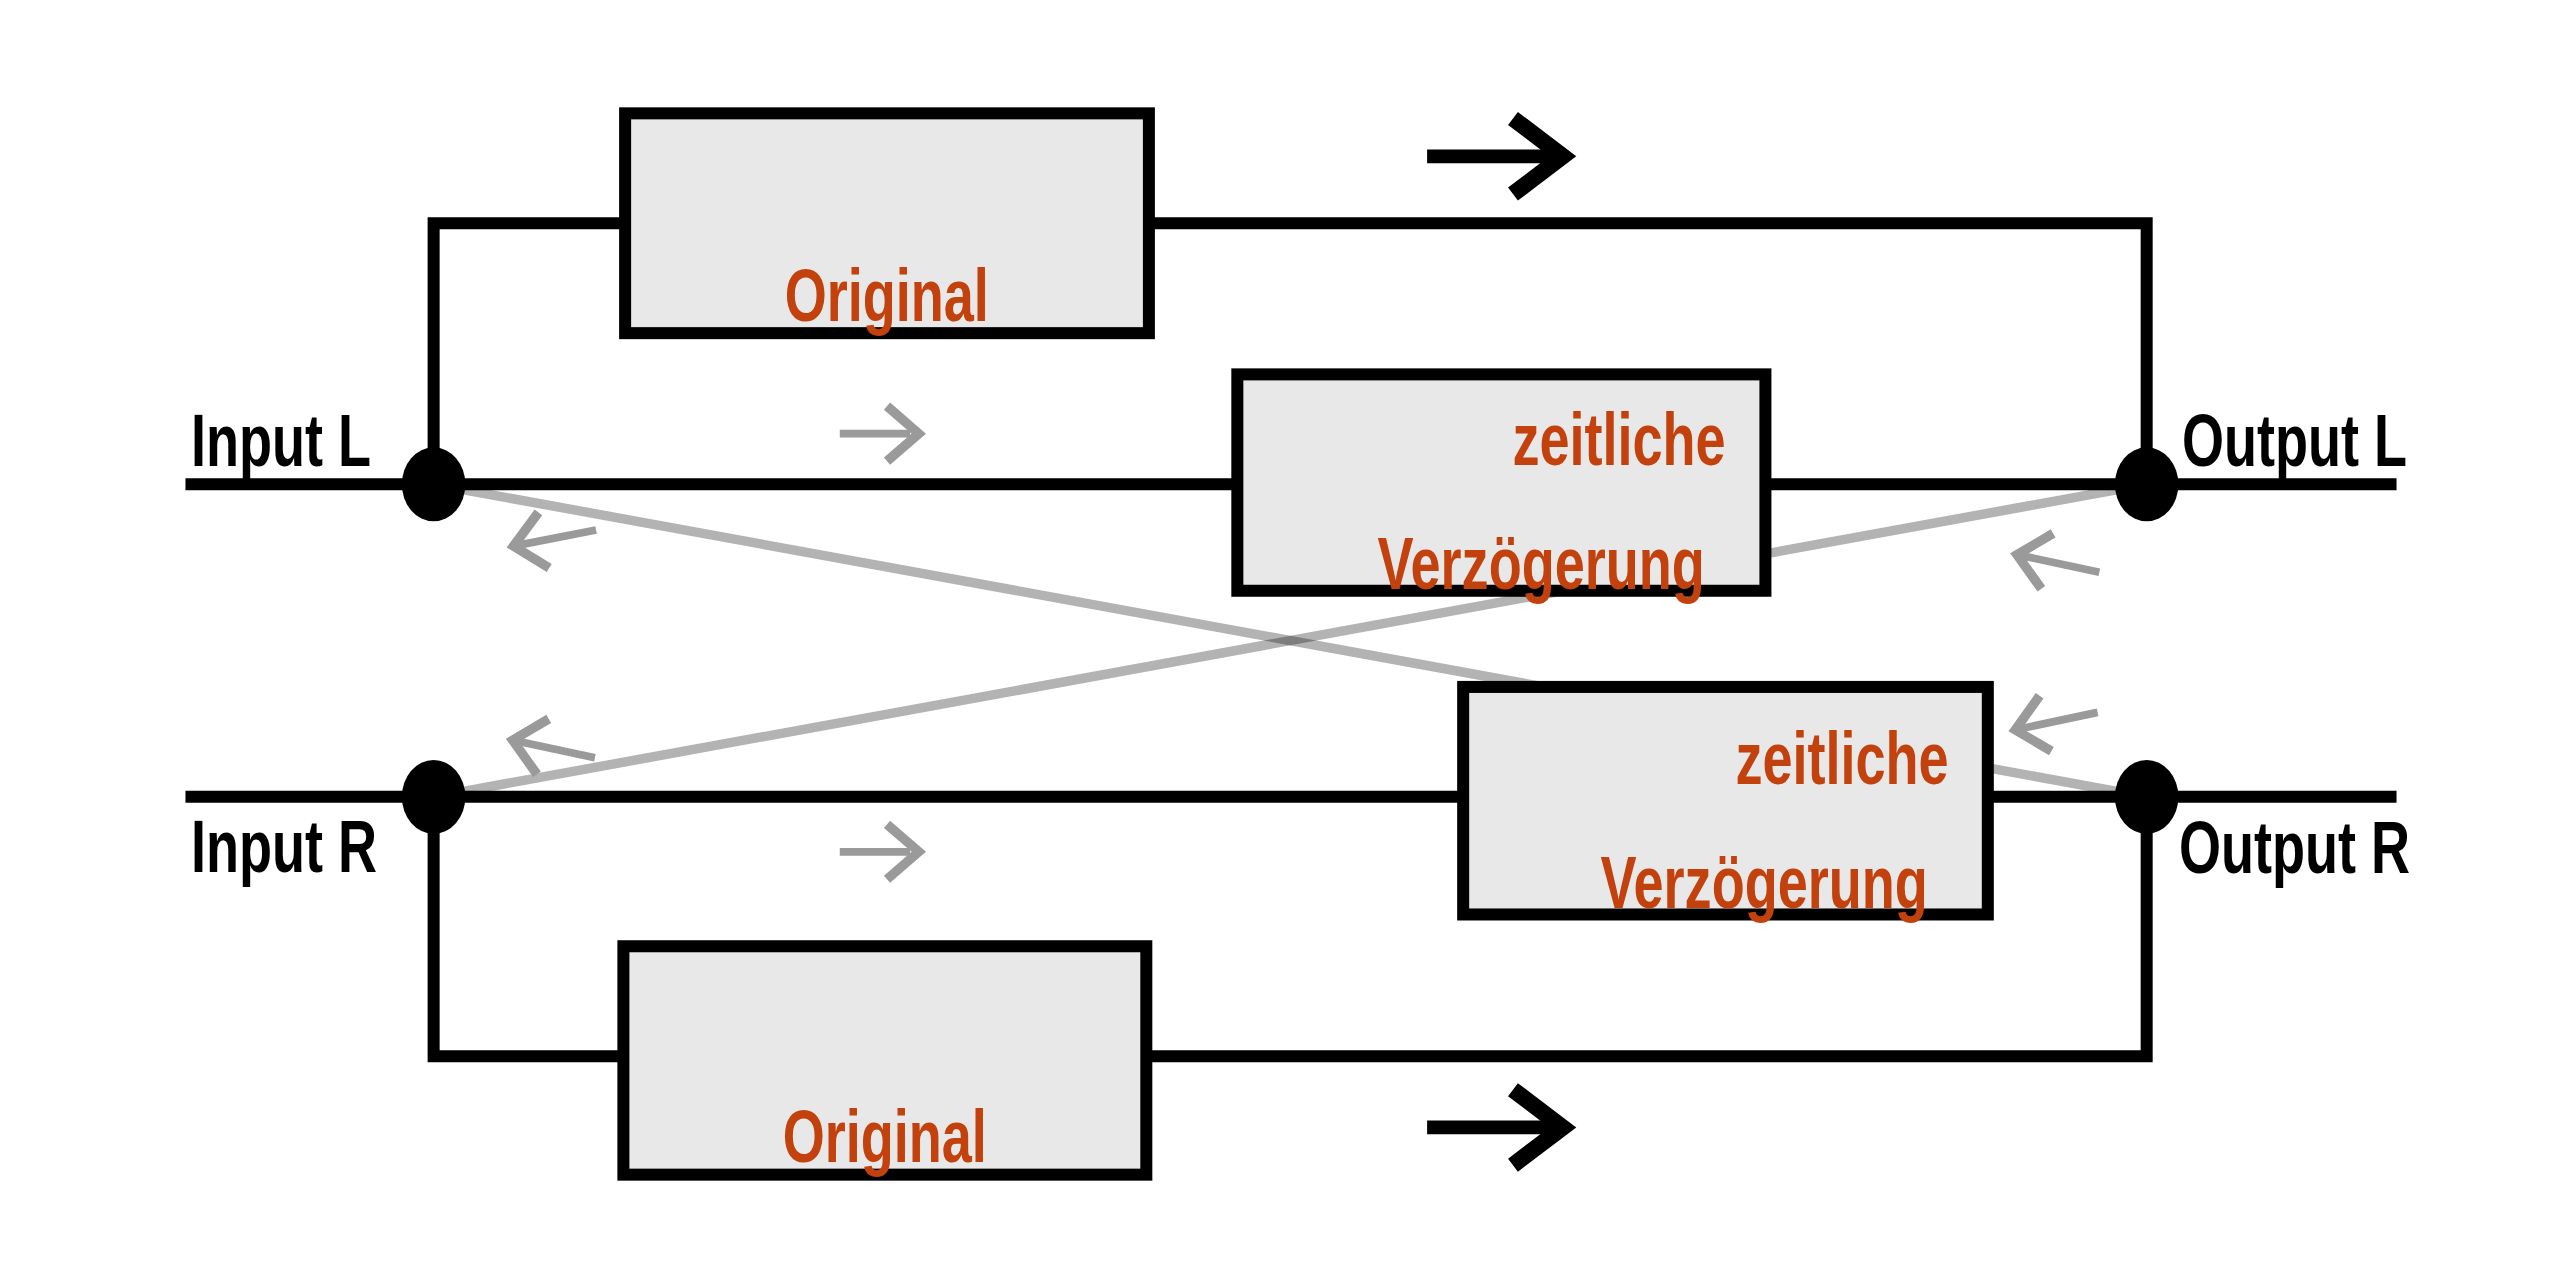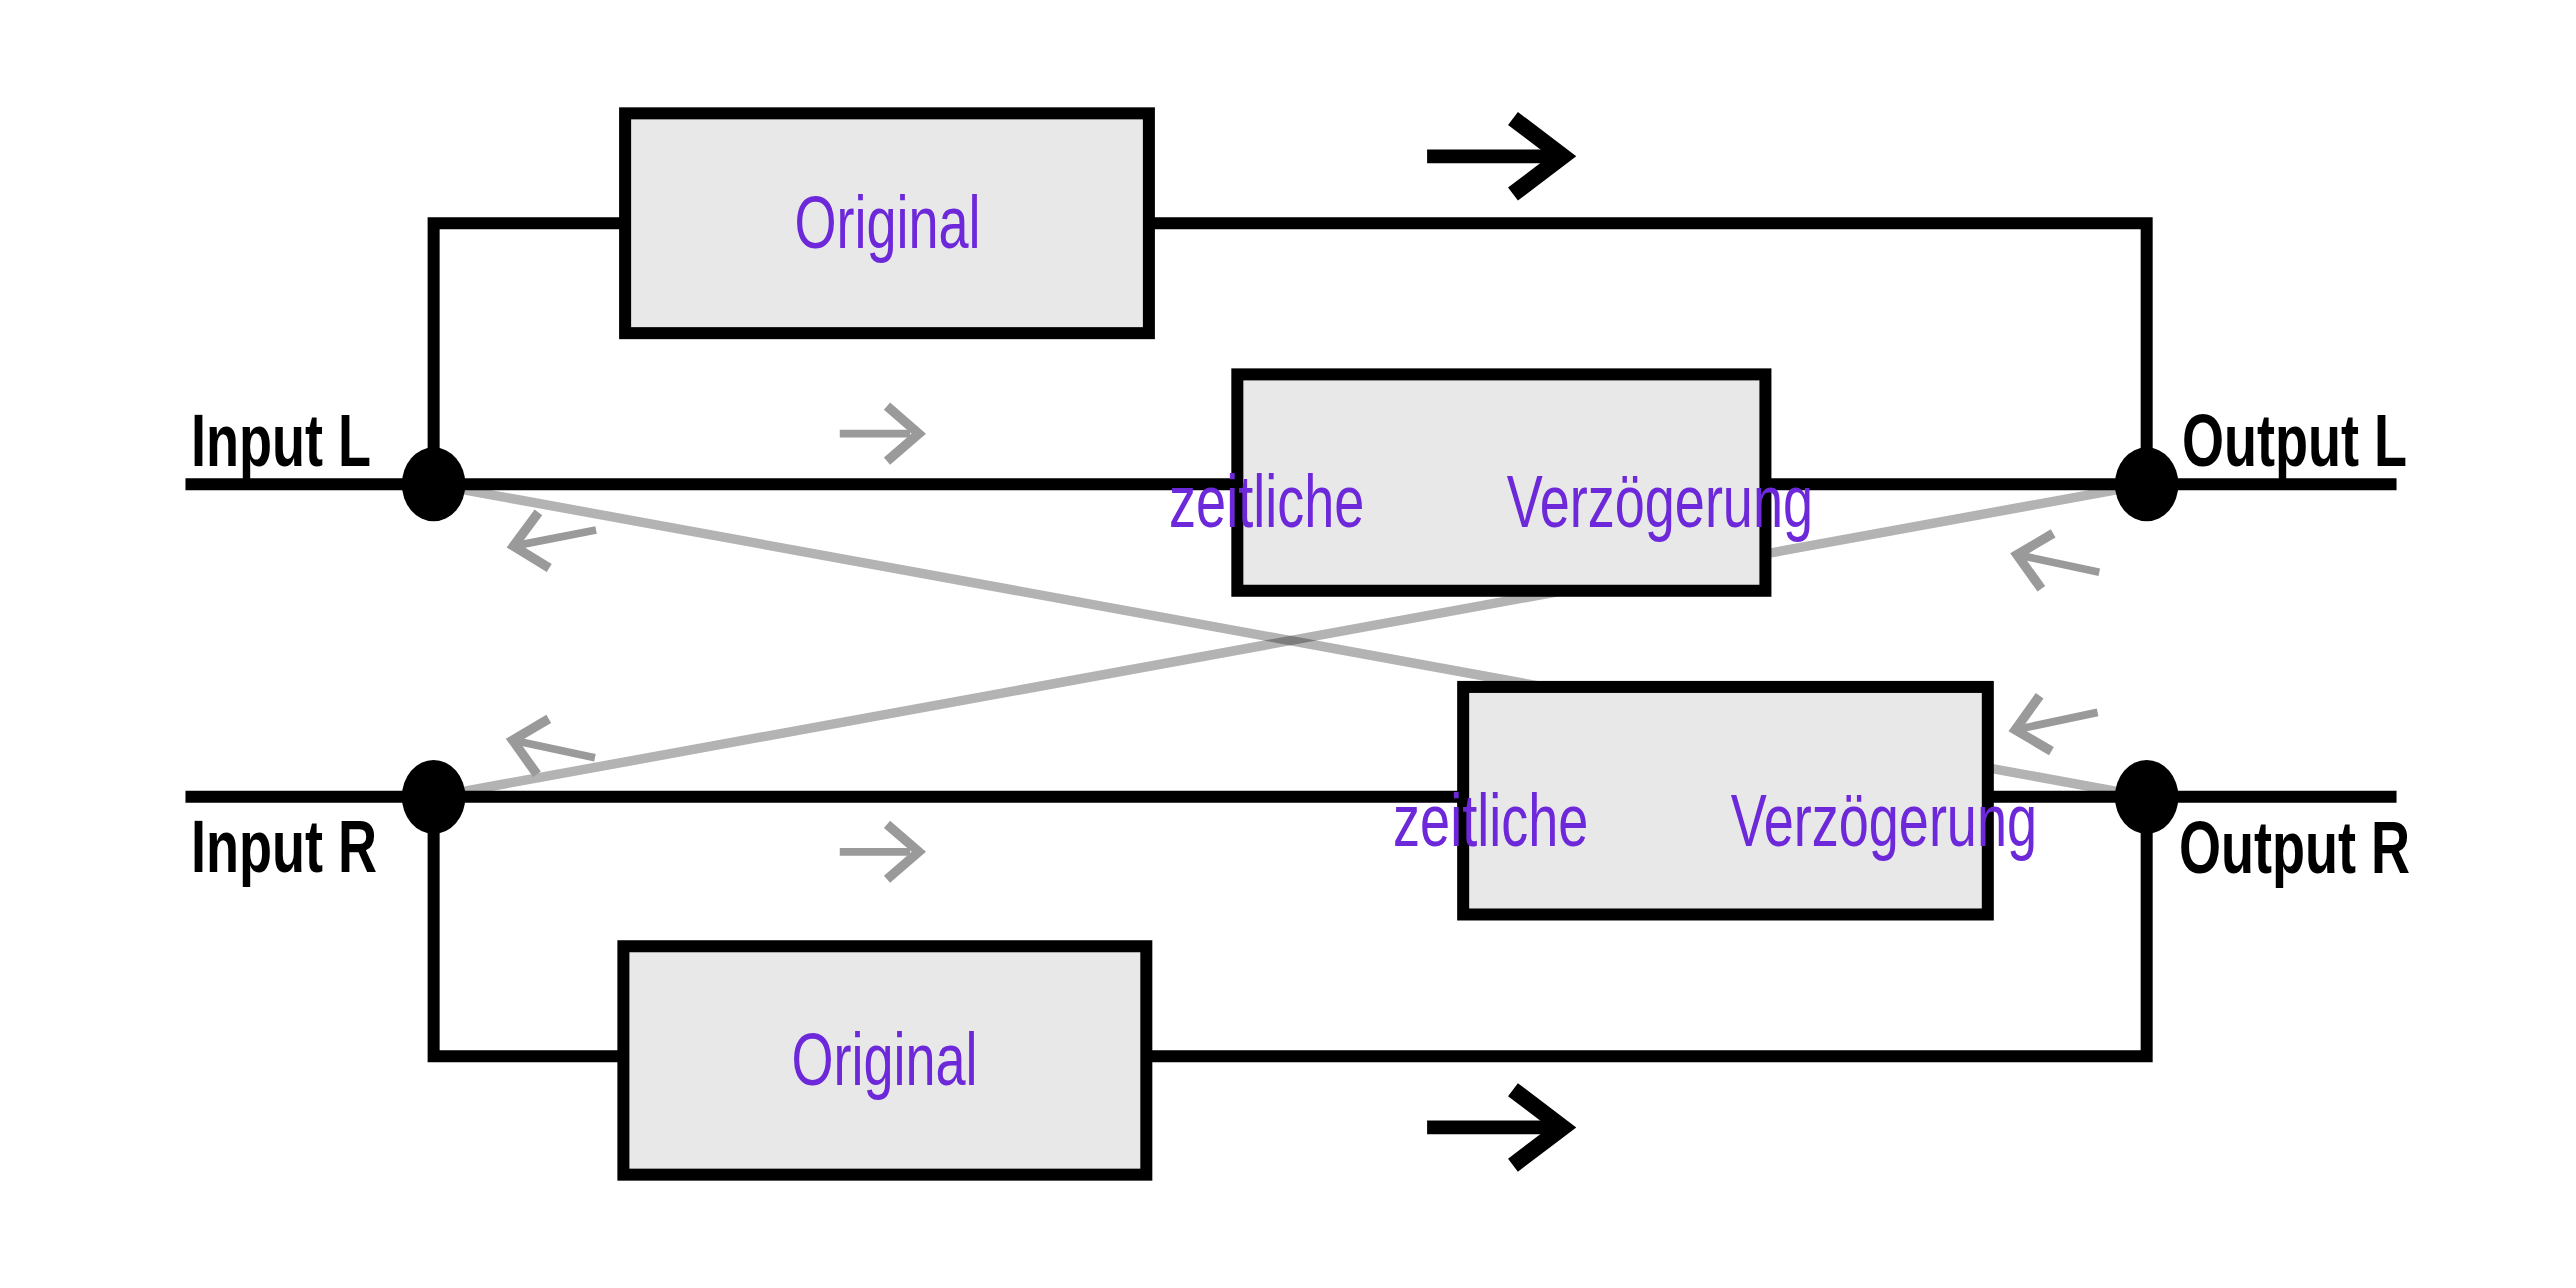--- a/index.html
+++ b/index.html
@@ -20,30 +20,31 @@
     font-size: 74px;
     line-height: 74px;
     color: #000000;
     white-space: nowrap;
     transform: scaleX(0.73);
     transform-origin: 0 0;
   }
   .block-label {
     position: absolute;
     display: flex;
-    align-items: center;
+    align-items: flex-end;
     justify-content: center;
-    color: #6d28d9;
-    font-weight: 400;
+    color: #c2410c;
+    font-weight: 700;
     font-size: 74px;
     line-height: 74px;
     box-sizing: border-box;
     text-align: center;
   }
   .block-label.two-line {
+    flex-direction: column;
     gap: 50px;
     padding-top: 39px;
   }
   .block-label span {
     display: inline-block;
     transform: scaleX(0.73);
     transform-origin: 50% 50%;
     white-space: nowrap;
   }
 </style>

